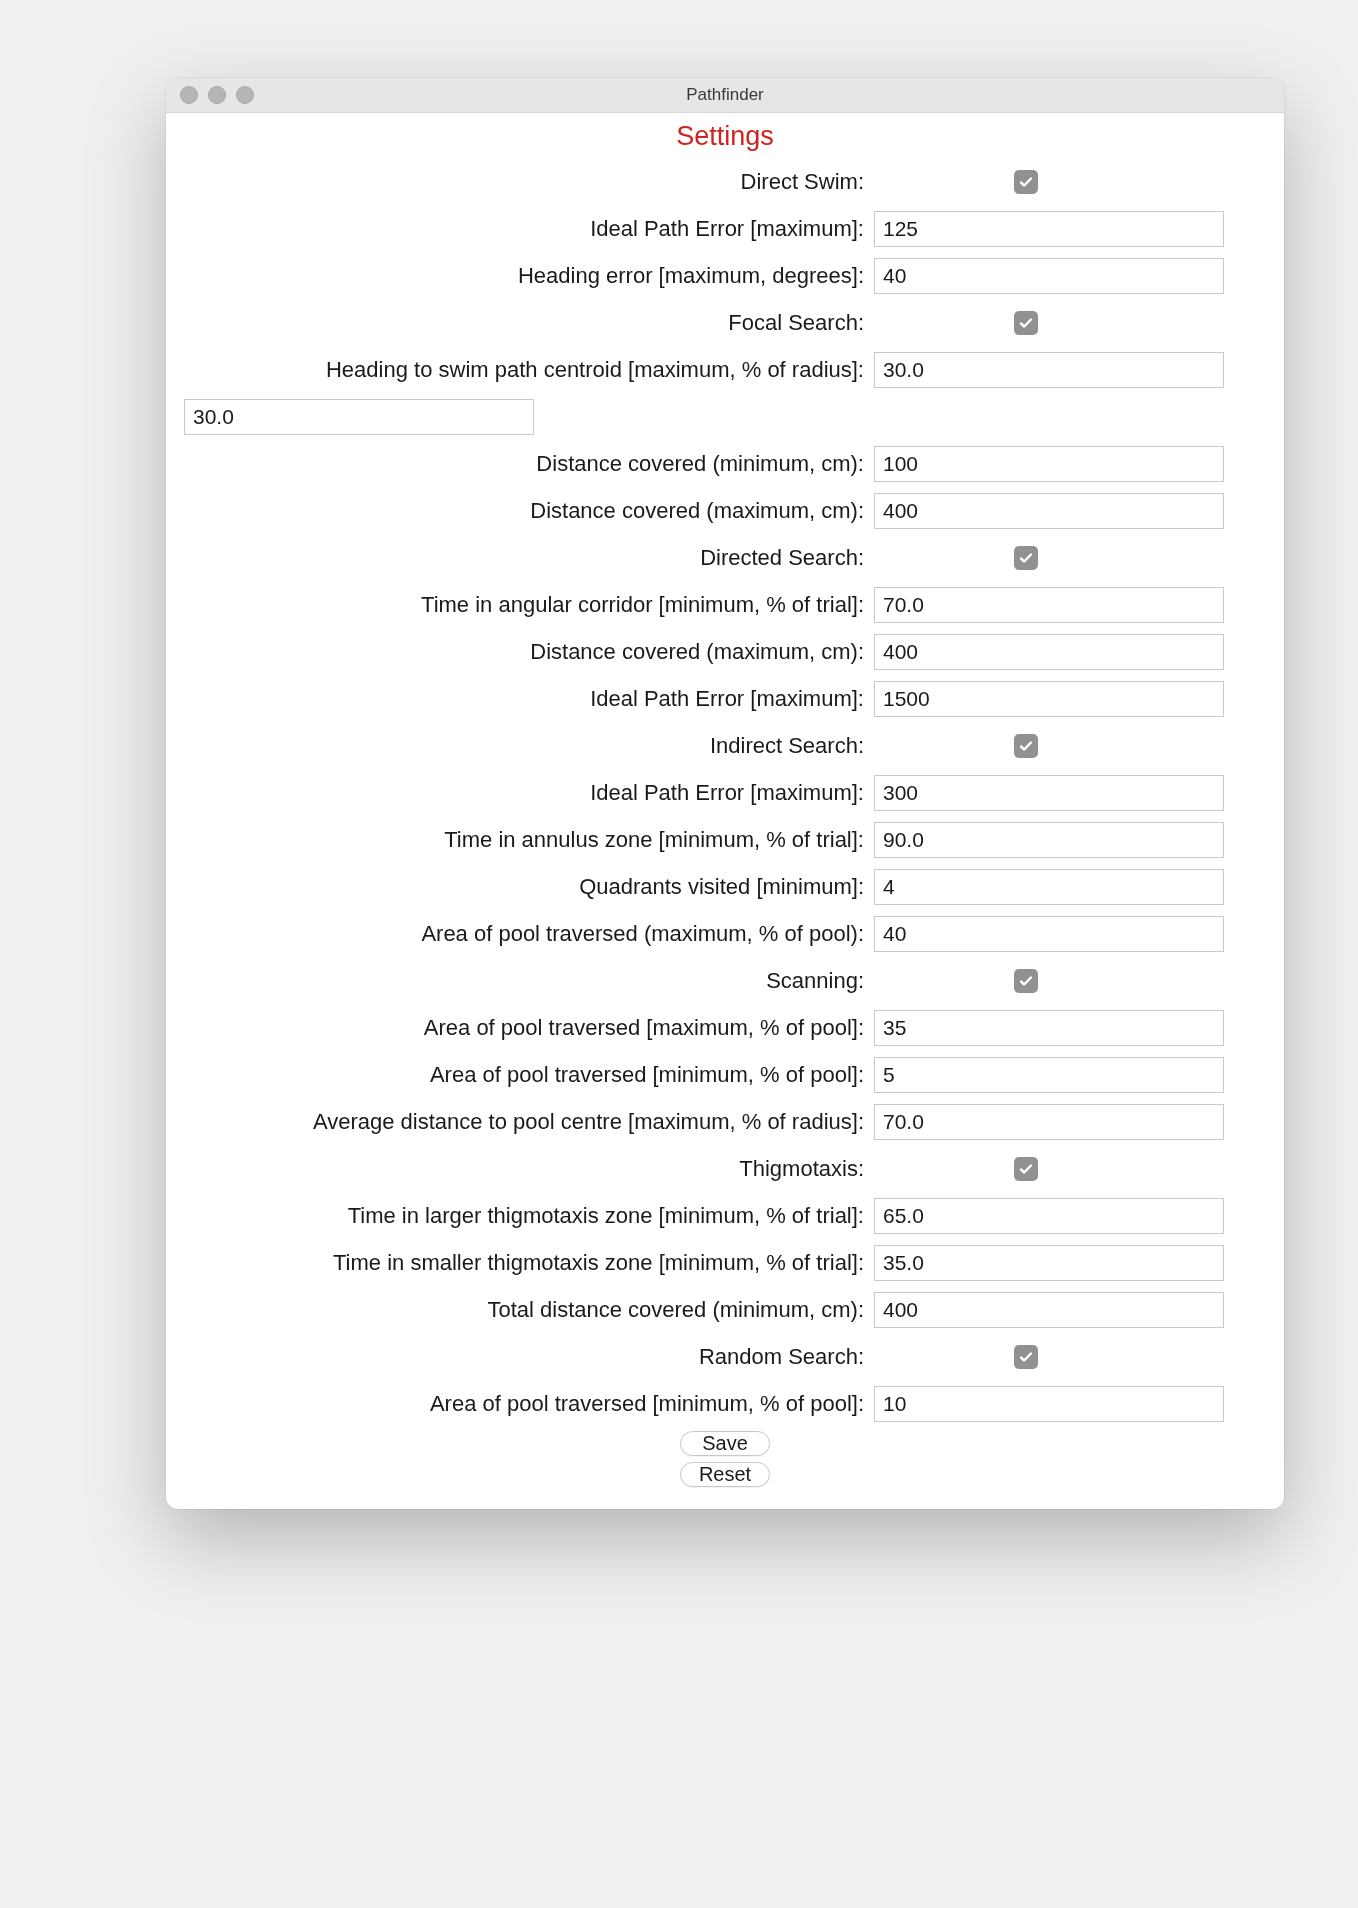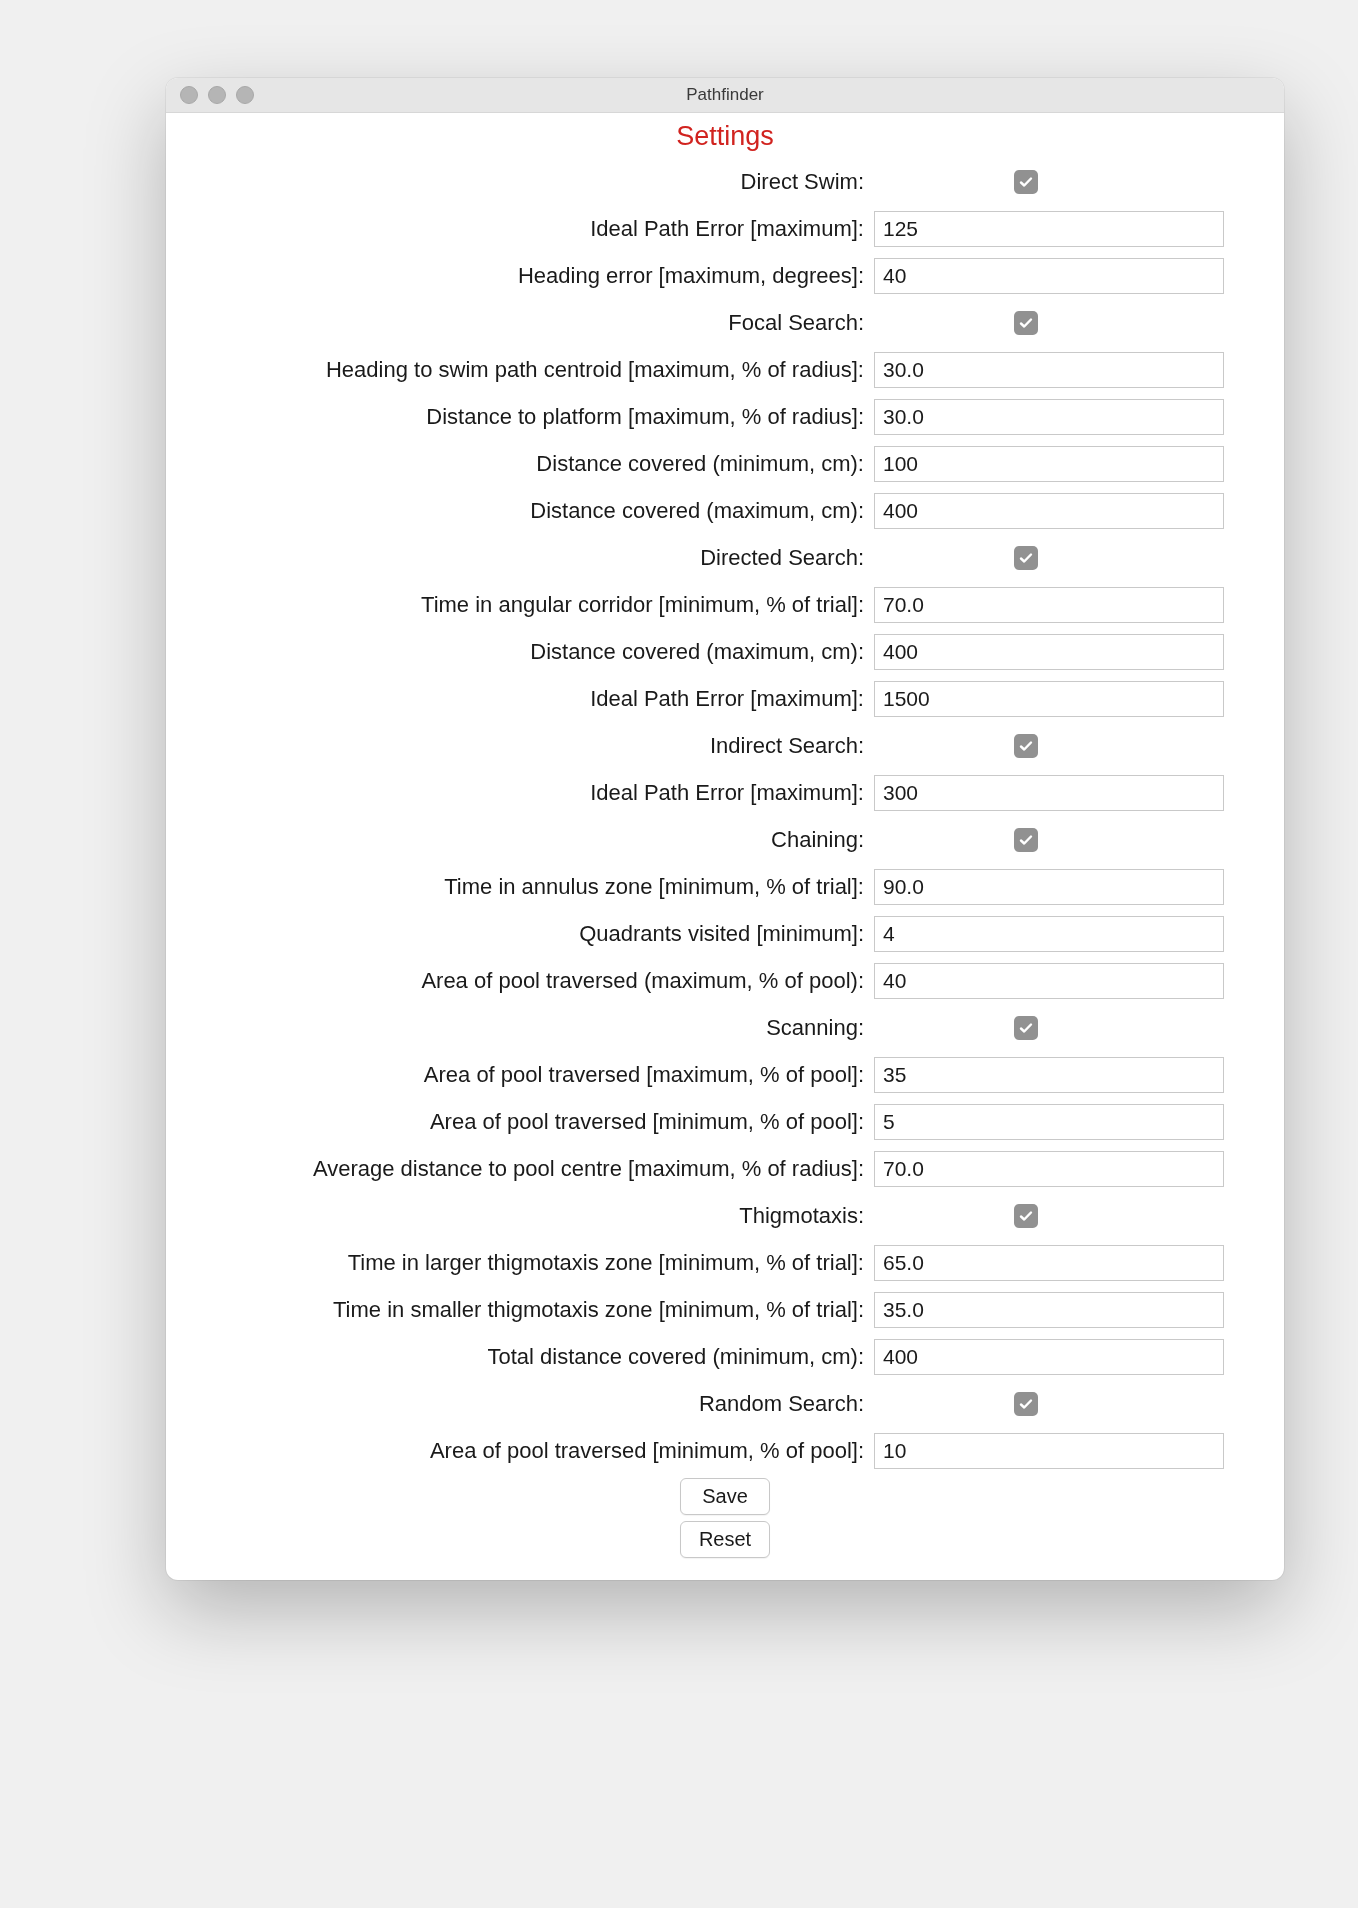--- a/index.html
+++ b/index.html
@@ -115,25 +115,25 @@
     stroke-linecap: round;
     stroke-linejoin: round;
   }
   .button-row {
     text-align: center;
     margin-top: 4px;
   }
   .mac-button {
     display: inline-block;
     min-width: 68px;
-    padding: 6px 10px;
+    padding: 0 10px;
     font-size: 20px;
     background: #ffffff;
     border: 1px solid #c8c8c8;
-    border-radius: 6px;
+    border-radius: 13px;
     box-shadow: 0 1px 1px rgba(0,0,0,0.05);
     cursor: default;
     text-align: center;
   }
   .button-row + .button-row {
     margin-top: 6px;
   }
 </style>
 </head>
 <body>
@@ -185,21 +185,20 @@
               </span></span>
           </div>
       </div>
       <div class="row">
         <div class="label">Heading to swim path centroid [maximum, % of radius]:</div>
         <div class="control">
             <input class="textfield" value="30.0" style="">
           </div>
       </div>
       <div class="row">
-        <div class="label">Distance to platform [maximum, % of radius]:</div>
         <div class="control">
             <input class="textfield" value="30.0" style="">
           </div>
       </div>
       <div class="row">
         <div class="label">Distance covered (minimum, cm):</div>
         <div class="control">
             <input class="textfield" value="100" style="">
           </div>
       </div>
@@ -249,30 +248,20 @@
               </span></span>
           </div>
       </div>
       <div class="row">
         <div class="label">Ideal Path Error [maximum]:</div>
         <div class="control">
             <input class="textfield" value="300" style="">
           </div>
       </div>
 
-      <div class="row">
-        <div class="label">Chaining:</div>
-        <div class="control">
-            <span class="checkbox-wrap"><span class="mac-checkbox">
-                <svg viewBox="0 0 16 16">
-                  <path d="M3 8.5 L6.2 11.5 L13 4.5"></path>
-                </svg>
-              </span></span>
-          </div>
-      </div>
       <div class="row">
         <div class="label">Time in annulus zone [minimum, % of trial]:</div>
         <div class="control">
             <input class="textfield" value="90.0" style="">
           </div>
       </div>
       <div class="row">
         <div class="label">Quadrants visited [minimum]:</div>
         <div class="control">
             <input class="textfield" value="4" style="">

